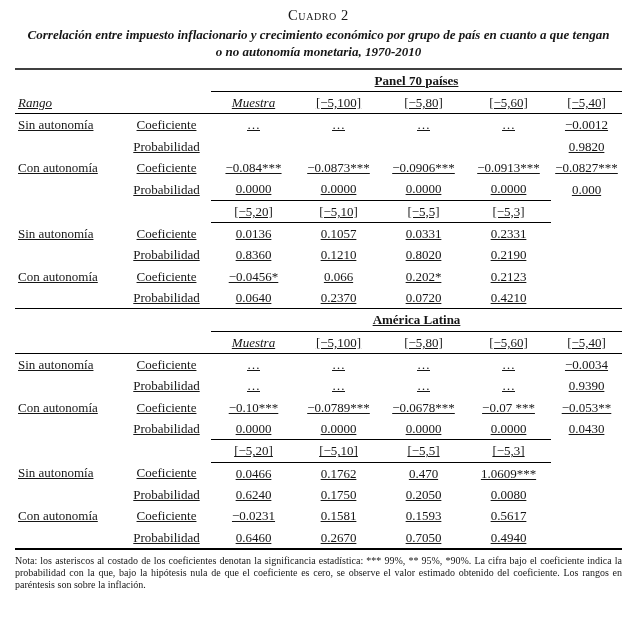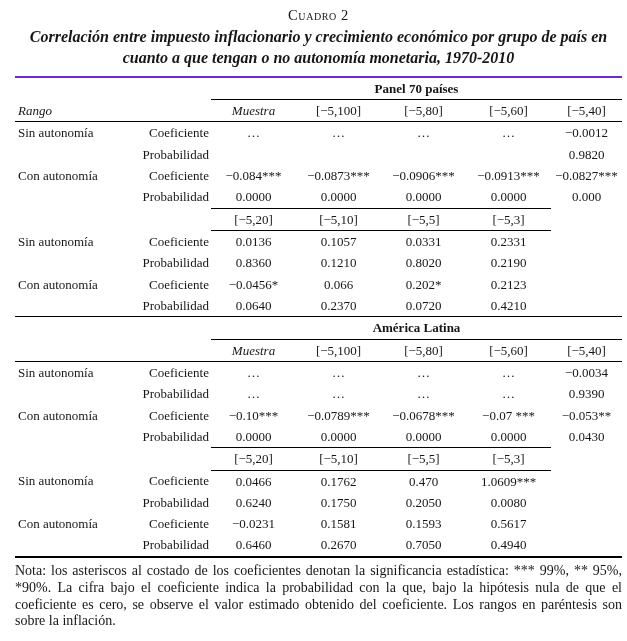--- a/index.html
+++ b/index.html
@@ -10,40 +10,41 @@
     color: #161616;
   }
   .page { padding: 7px 5px 0 15px; }
 
   .caption-title {
     text-align: center; font-size: 14.5px;
     font-variant: small-caps; letter-spacing: .6px;
   }
   .caption-sub {
     text-align: center; font-weight: bold; font-style: italic;
-    font-size: 16px; line-height: 1.3; margin-top: 3px; padding: 0 10px;
+    font-size: 13px; line-height: 1.3; margin-top: 3px; padding: 0 10px;
   }
 
   table.stats {
     width: 100%; border-collapse: collapse; table-layout: fixed;
     margin-top: 7px;
-    border-top: 2px solid #6d28d9; border-bottom: 2px solid #000;
+    border-top: 2px solid #404040; border-bottom: 2px solid #000;
     font-size: 13px;
+    text-decoration: underline;
   }
   td { padding: 3px 2px; line-height: 1.18; vertical-align: middle; overflow: hidden; white-space: nowrap; }
   td.rowlabel { text-align: left; padding-left: 3px; margin-left: 32px; }
-  td.statlabel { text-align: right; }
+  td.statlabel { text-align: center; }
   td.val { text-align: center; }
   td.italic { font-style: italic; }
   td.panel-header { font-weight: bold; text-align: center; }
   td.bb { border-bottom: 1px solid #000; }
   td.bt { border-top: 1px solid #000; }
   td.btb { border-top: 1px solid #000; border-bottom: 1px solid #000; }
 
-  .notes { margin-top: 5px; font-size: 14px; line-height: 1.205; text-align: justify; }
+  .notes { margin-top: 5px; font-size: 10px; line-height: 1.205; text-align: justify; }
   .notes p { margin: 0; }
 </style>
 </head>
 <body>
 
 <div class="page">
 
   <div class="caption-title">Cuadro 2</div>
   <div class="caption-sub">Correlación entre impuesto inflacionario y crecimiento económico por grupo de país en cuanto a que tengan o no autonomía monetaria, 1970-2010</div>
 

